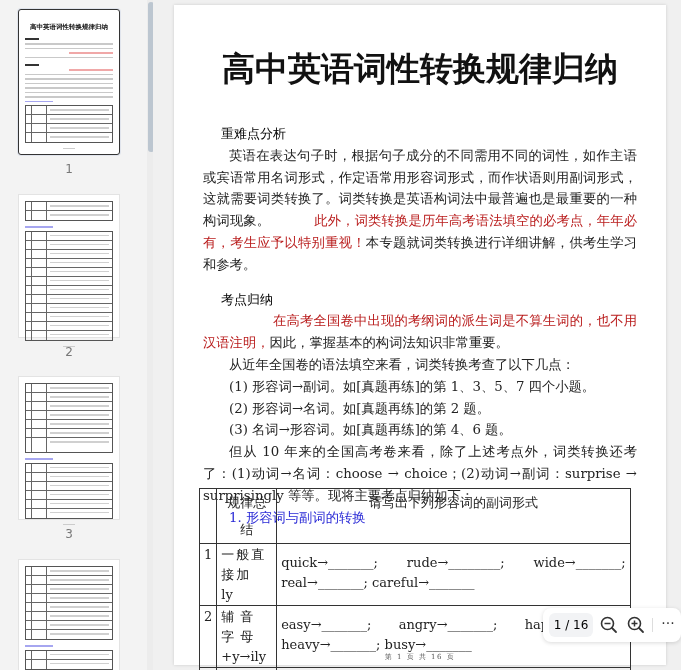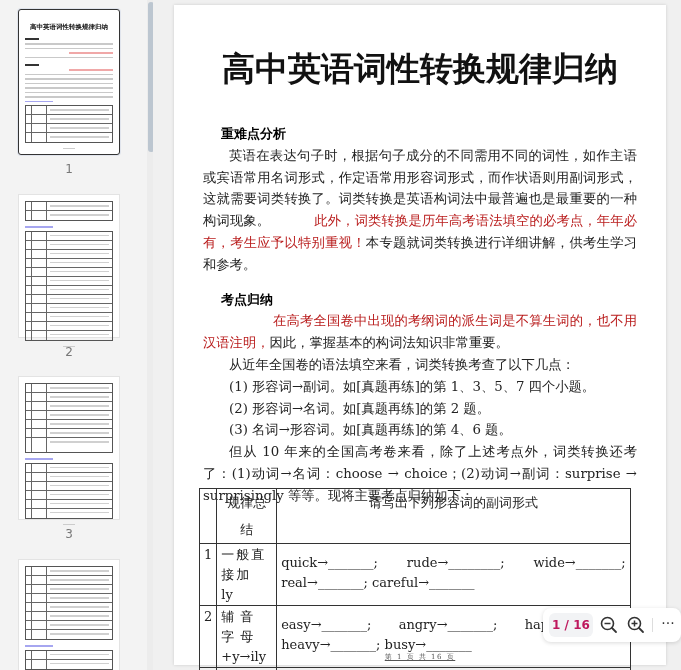--- a/index.html
+++ b/index.html
@@ -25,42 +25,42 @@
   .mini-table .r::before { content: ""; position: absolute; left: 5px; top: 0; bottom: 0; border-left: 1px solid #666; }
   .mini-table .r::after { content: ""; position: absolute; left: 20px; top: 0; bottom: 0; border-left: 1px solid #666; }
   .mini-table .r i { position: absolute; left: 24px; right: 3px; top: 3px; height: 1.5px; background: #d0d0d0; }
   .mini-foot { height: 1px; width: 12px; margin: 5px auto 0; background: #ccc; }
 
   
   .viewer { position: absolute; left: 156px; top: 0; width: 525px; height: 670px; background: #f0f0f0; }
   .page { position: absolute; left: 18px; top: 5px; width: 492px; height: 660px; background: #fff; box-shadow: 0 0 3px rgba(0,0,0,0.15); }
   .doc-title { position: absolute; left: 0; right: 0; top: 42px; text-align: center; font-family: "DejaVu Sans", sans-serif; font-weight: bold; font-size: 33px; color: #111; letter-spacing: 0px; }
   .content { position: absolute; left: 29px; width: 434px; top: 118px; font-size: 13.3px; line-height: 21.8px; color: #222; }
-  .section-head { font-family: "DejaVu Sans", sans-serif; font-weight: bold; font-size: 13px; padding-left: 18px; color: #000; }
+  .section-head { font-family: "DejaVu Sans", sans-serif; font-weight: normal; font-size: 13px; padding-left: 18px; color: #000; }
   .para { text-indent: 26px; text-align: justify; }
   .red { color: #b91c1c; margin-left: 44px; }
   .blue { color: #2a2ad6; }
   .gap { height: 13px; }
   .list-item { padding-left: 26px; }
   .sub-head { padding-left: 26px; color: #2a2ad6; }
 
   .doc-table { position: absolute; left: 25px; top: 483px; width: 413px; border-collapse: collapse; font-size: 13px; color: #222; }
   .doc-table td, .doc-table th { border: 1.5px solid #333; padding: 0 4px; vertical-align: top; font-weight: normal; }
   .doc-table th { height: 28px; line-height: 27px; text-align: center; }
   .doc-table td { line-height: 20px; padding-top: 1px; }
   .doc-table .num { width: 19px; }
   .doc-table .rule { width: 77px; }
   .doc-table .fill { display: flex; justify-content: space-between; margin-top: 8px; }
   .justify-cjk { letter-spacing: 6px; }
 
-  .page-footer { position: absolute; left: 0; right: 0; top: 647px; text-align: center; font-size: 7px; color: #555; letter-spacing: 1.5px; text-decoration: underline; }
+  .page-footer { position: absolute; left: 0; right: 0; top: 647px; text-align: center; font-size: 7px; color: #555; letter-spacing: 1.5px; }
 
   
   .zoom-bar { position: absolute; left: 543px; top: 608px; width: 138px; height: 34px; background: #fff; border-radius: 8px; box-shadow: 0 1px 4px rgba(0,0,0,0.15); font-family: "DejaVu Sans", sans-serif; }
-  .page-indicator { position: absolute; left: 6px; top: 5px; width: 44px; height: 24px; background: #f2f3f5; border-radius: 6px; font-size: 12px; color: #be185d; text-align: center; line-height: 24px; font-weight: bold; }
+  .page-indicator { position: absolute; left: 6px; top: 5px; width: 44px; height: 24px; background: #f2f3f5; border-radius: 6px; font-size: 12px; color: #000000; text-align: center; line-height: 24px; }
   .tb-btn { position: absolute; top: 7px; width: 20px; height: 20px; cursor: pointer; }
   .tb-sep { position: absolute; left: 109px; top: 10px; width: 1px; height: 14px; background: #ddd; }
   .more-btn { position: absolute; left: 114px; top: 6px; width: 22px; height: 22px; font-size: 14px; text-align: center; line-height: 18px; color: #333; cursor: pointer; }
 </style>
 </head>
 <body>
 
 <div class="app">
 
   <div class="sidebar">
@@ -260,20 +260,21 @@
         <p class="para"><span>英语在表达句子时，根据句子成分的不同需用不同的词性，如作主语或宾语常用名词形式，作定语常用形容词形式，而作状语则用副词形式，这就需要词类转换了。词类转换是英语构词法中最普遍也是最重要的一种构词现象。</span><span class="red">此外，词类转换是历年高考语法填空的必考点，年年必有，考生应予以特别重视！</span><span>本专题就词类转换进行详细讲解，供考生学习和参考。</span></p>
 
         <div class="gap"></div>
         <div class="section-head">考点归纳</div>
         <p class="para"><span class="red">在高考全国卷中出现的考纲词的派生词是不算生词的，也不用汉语注明，</span><span>因此，掌握基本的构词法知识非常重要。</span></p>
         <p class="para">从近年全国卷的语法填空来看，词类转换考查了以下几点：</p>
         <p class="list-item">(1) 形容词→副词。如[真题再练]的第 1、3、5、7 四个小题。</p>
         <p class="list-item">(2) 形容词→名词。如[真题再练]的第 2 题。</p>
         <p class="list-item">(3) 名词→形容词。如[真题再练]的第 4、6 题。</p>
         <p class="para">但从 10 年来的全国高考卷来看，除了上述考点外，词类转换还考了：(1)动词→名词：choose → choice；(2)动词→副词：surprise → surprisingly 等等。现将主要考点归纳如下：</p>
+        <p class="sub-head">1. 形容词与副词的转换</p>
       </div>
 
       <table class="doc-table">
         <tbody>
             <tr>
           <th class="num"></th>
           <th class="rule">规律总结</th>
           <th>请写出下列形容词的副词形式</th>
         </tr>
         <tr>

